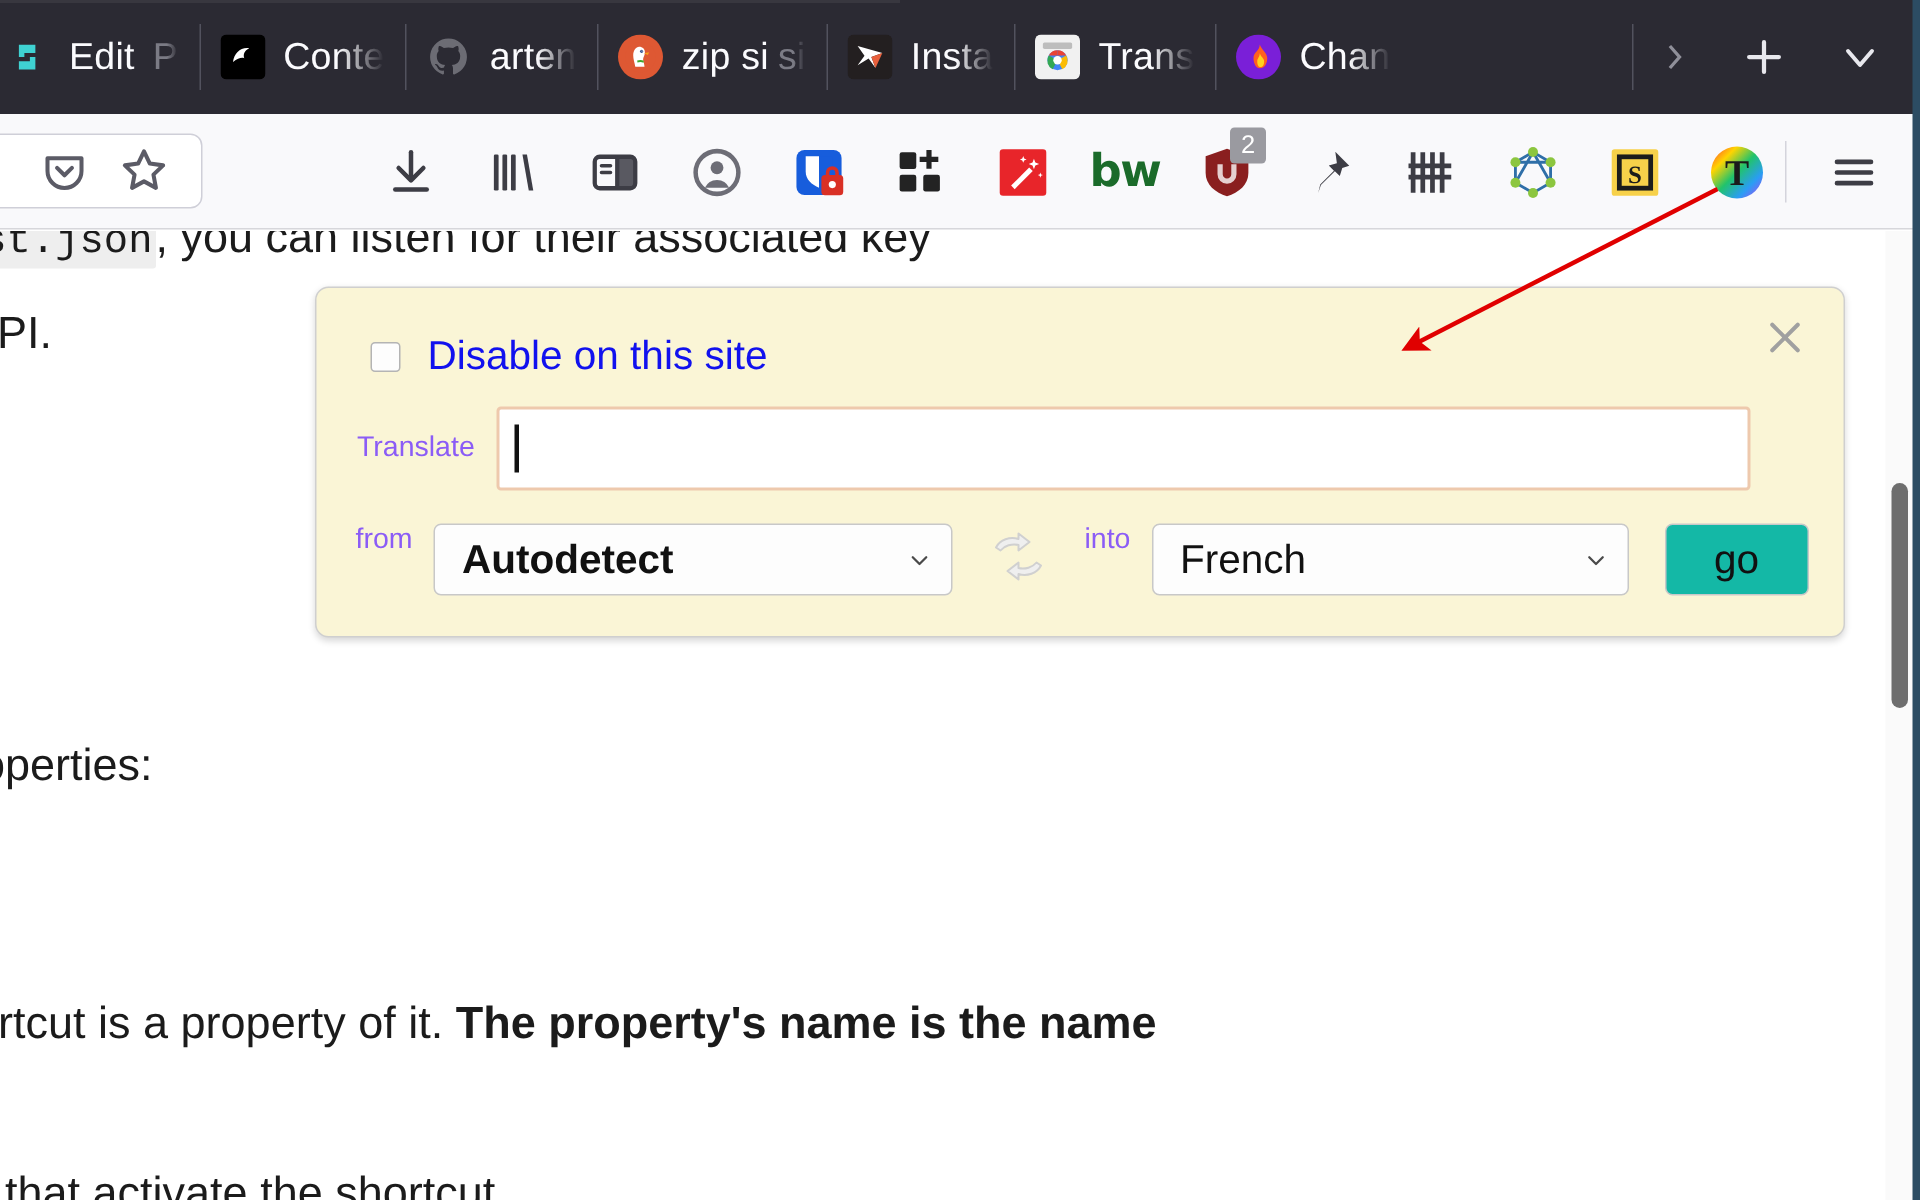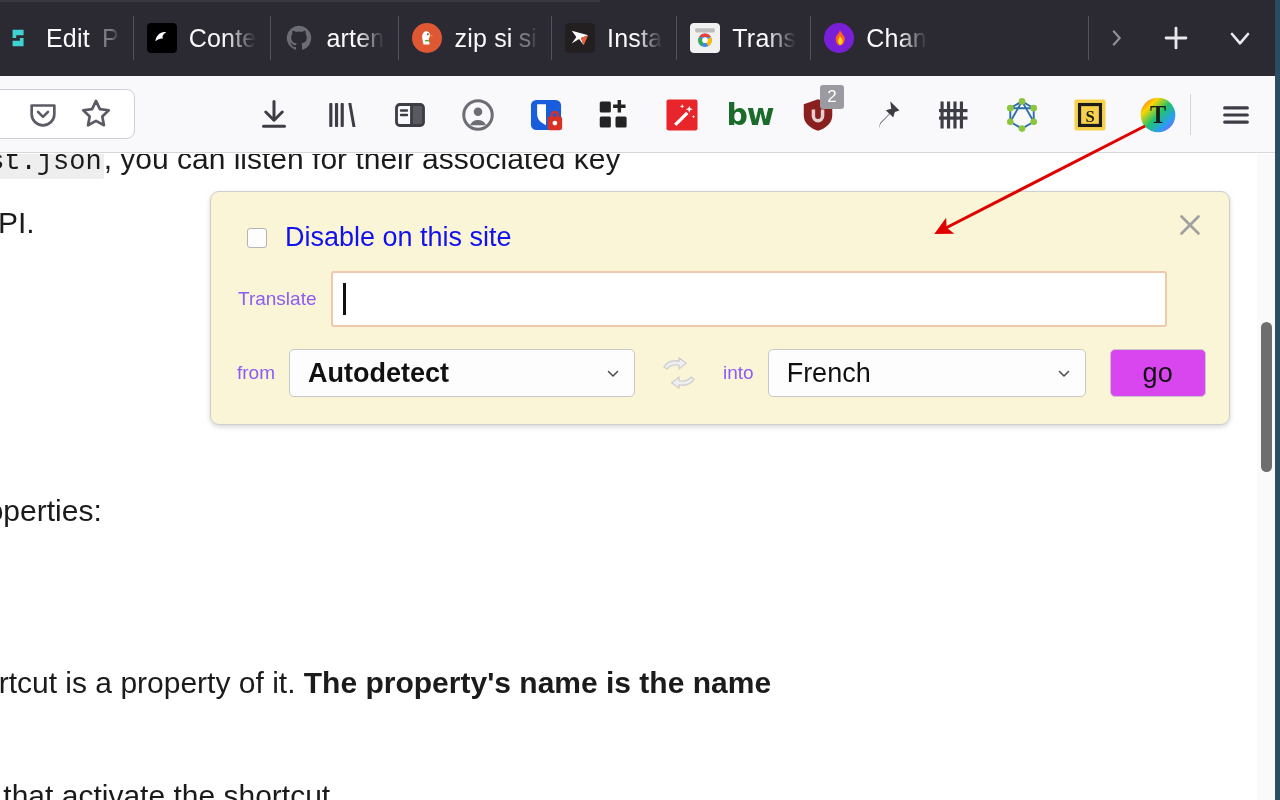--- a/index.html
+++ b/index.html
@@ -195,38 +195,38 @@
     border: 2px solid #eec9ad;
     border-radius: 3px;
     display: flex; align-items: center;
     padding-left: 10px;
   }
   .caret {
     width: 3px; height: 32px; background: #111;
   }
   .row-langs {
     position: absolute; left: 26px; top: 157px;
-    display: flex; align-items: center; gap: 14px;
+    display: flex; align-items: flex-start; gap: 14px;
   }
   .sel {
     height: 48px;
     background: #fdfdfd;
     border: 1px solid #c8c8c8;
     border-radius: 5px;
     display: flex; align-items: center; justify-content: space-between;
     padding: 0 12px 0 18px;
     font-size: 27px; color: #111;
   }
   .sel-from { width: 346px; font-weight: bold; }
   .sel-into { width: 318px; }
   .chev { color: #4a4a4a; display: flex; align-items: center; }
   .swap-icon { width: 48px; height: 44px; display:flex; align-items:center; justify-content:center; margin: 0 6px; }
   .btn-go {
     width: 96px; height: 48px;
-    background: #d946ef; border: 1px solid #c8c8c8; border-radius: 5px;
+    background: #14b8a6; border: 1px solid #c8c8c8; border-radius: 5px;
     font-size: 27px; color: #111;
     display: flex; align-items: center; justify-content: center;
     margin-left: 10px;
   }
 
   
   .annot {
     position: absolute; left: 0; top: 0; width: 1280px; height: 800px;
     pointer-events: none;
   }

